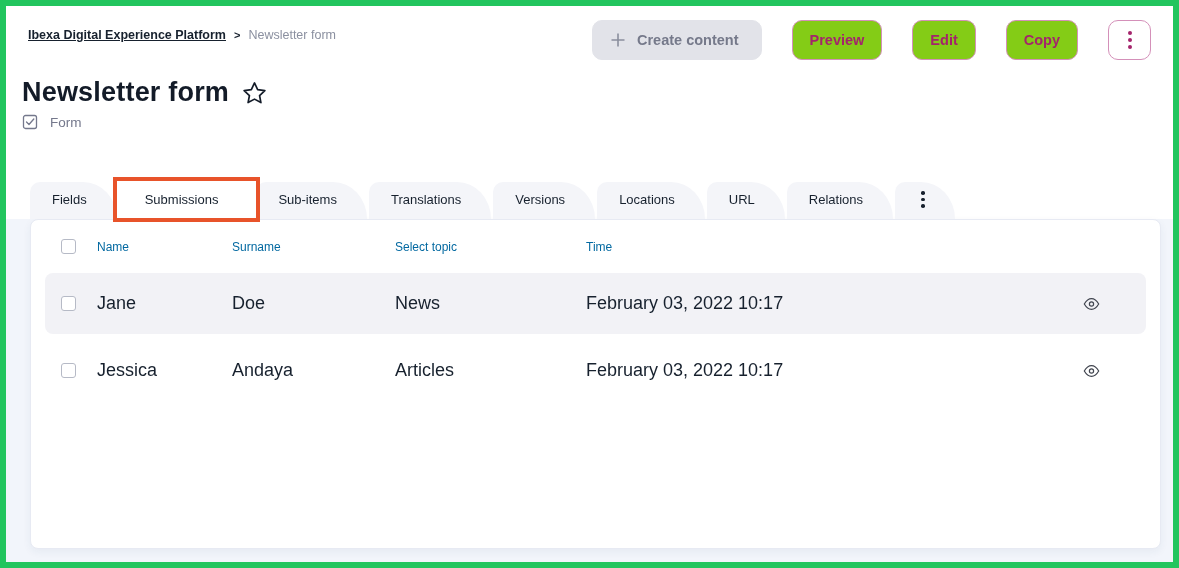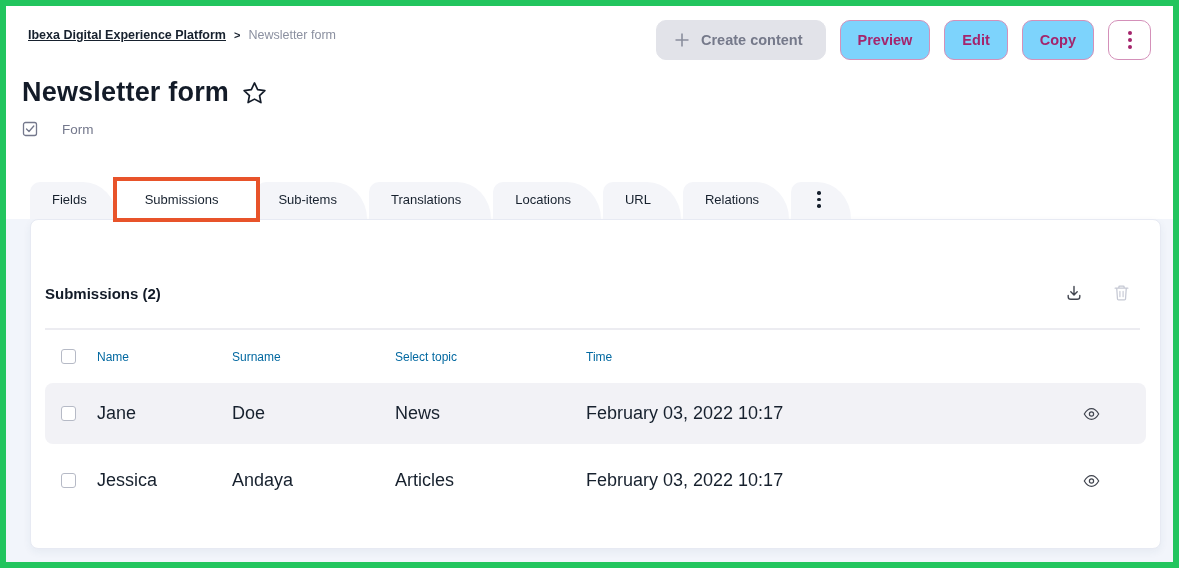--- a/index.html
+++ b/index.html
@@ -17,34 +17,34 @@
 
   
   .page-header { padding: 14px 22px 0 16px; }
   .header-top { display: flex; justify-content: space-between; align-items: flex-start; }
 
   .breadcrumb { margin: 8px 0 0 6px; font-size: 12.5px; display: flex; align-items: center; gap: 8px; white-space: nowrap; }
   .breadcrumb a { color: #17212e; font-weight: 700; text-decoration: underline; cursor: pointer; }
   .breadcrumb .sep { color: #17212e; font-weight: 700; font-size: 11px; }
   .breadcrumb .current { color: #8b90a0; }
 
-  .actions { display: flex; gap: 14px; align-items: center; }
+  .actions { display: flex; gap: 30px; align-items: center; }
   .btn { height: 40px; border-radius: 10px; font-family: inherit; font-size: 14.5px; font-weight: 600; cursor: pointer; display: inline-flex; align-items: center; justify-content: center; }
   .btn-create { background: #e2e3e9; border: 1px solid #e2e3e9; color: #75798a; padding: 0 22px 0 16px; gap: 10px; }
-  .btn-outline { background: #7dd3fc; border: 1px solid #d490b9; color: #a4246c; padding: 0 17px; }
+  .btn-outline { background: #84cc16; border: 1px solid #d490b9; color: #a4246c; padding: 0 17px; }
   .btn-kebab { width: 43px; padding: 0; background: #fff; border: 1px solid #d490b9; }
   .dots { display: flex; flex-direction: column; gap: 3px; align-items: center; }
   .dots i { width: 4px; height: 4px; border-radius: 50%; background: #a4246c; }
   .dots.dark i { width: 3.5px; height: 3.5px; background: #17212e; }
 
   .title-row { margin-top: 17px; display: flex; align-items: center; gap: 12px; }
   .page-title { font-size: 27px; font-weight: 800; letter-spacing: .2px; color: #131b28; }
   .star { margin-top: 2px; cursor: pointer; }
 
-  .type-row { margin-top: 13px; display: flex; align-items: center; gap: 24px; color: #74788c; font-size: 13.5px; }
+  .type-row { margin-top: 6px; display: flex; align-items: center; gap: 12px; color: #74788c; font-size: 13.5px; }
 
   
   .content-bg { position: absolute; left: 0; right: 0; top: 213px; bottom: 0; background: #f2f5fb; }
 
   .tabs { position: absolute; left: 24px; top: 176px; height: 37px; display: flex; align-items: flex-end; z-index: 3; }
   .tab {
     position: relative;
     height: 37px;
     display: flex; align-items: center;
     padding: 0 30px 2px 22px;
@@ -166,51 +166,35 @@
   </div>
 
   <div class="tabs">
     <div class="tab">Fields</div>
     <div class="tab active">
       <span>Submissions</span>
       <span class="tab-annotation"></span>
     </div>
     <div class="tab">Sub-items</div>
     <div class="tab">Translations</div>
+    <div class="tab">Versions</div>
     <div class="tab">Locations</div>
     <div class="tab">URL</div>
     <div class="tab">Relations</div>
     <div class="tab tab-more">
       <span class="dots dark">
           <i></i>
           <i></i>
           <i></i>
         </span>
     </div>
   </div>
 
   <div class="card">
 
-    <div class="panel-head">
-      <div class="panel-title">Submissions (2)</div>
-      <div class="panel-icons">
-        <button class="icon-btn">
-          <svg width="18" height="18" viewBox="0 0 18 18">
-            <path d="M9 2.5v8M5.8 7.8L9 11l3.2-3.2" fill="none" stroke="#41454f" stroke-width="1.4" stroke-linecap="round" stroke-linejoin="round"></path>
-            <path d="M3.2 11.5v1.2c0 1.6 1.1 2.6 2.7 2.6h6.2c1.6 0 2.7-1 2.7-2.6v-1.2" fill="none" stroke="#41454f" stroke-width="1.4" stroke-linecap="round"></path>
-          </svg>
-        </button>
-        <button class="icon-btn">
-          <svg width="17" height="18" viewBox="0 0 16 17">
-            <path d="M2 4h12M5.5 4V2.8c0-.5.4-.8.9-.8h3.2c.5 0 .9.3.9.8V4M3.5 4l.7 10.2c0 .5.5.8 1 .8h5.6c.5 0 1-.3 1-.8L12.5 4" fill="none" stroke="#c6c9d4" stroke-width="1.2" stroke-linecap="round" stroke-linejoin="round"></path>
-            <path d="M6.5 7v5M9.5 7v5" stroke="#c6c9d4" stroke-width="1.1" stroke-linecap="round"></path>
-          </svg>
-        </button>
-      </div>
-    </div>
 
     <div class="table">
 
       <div class="t-row t-head">
         <div class="col-check">
             <span class="checkbox"></span>
           </div>
         <div class="col-name">Name</div>
         <div class="col-surname">Surname</div>
         <div class="col-topic">Select topic</div>

